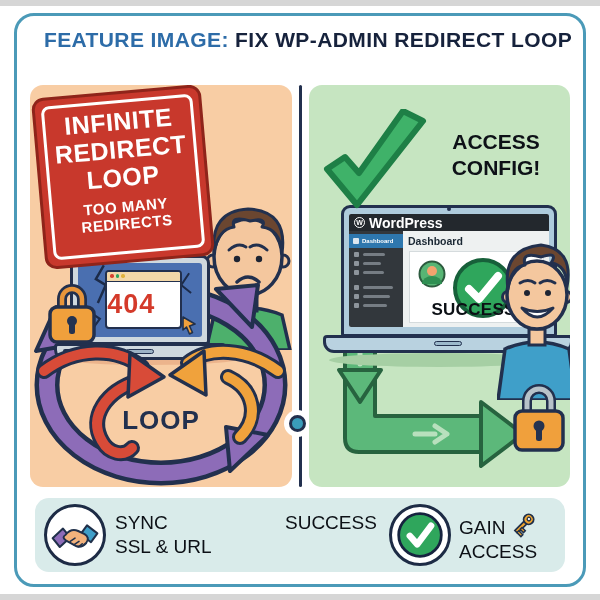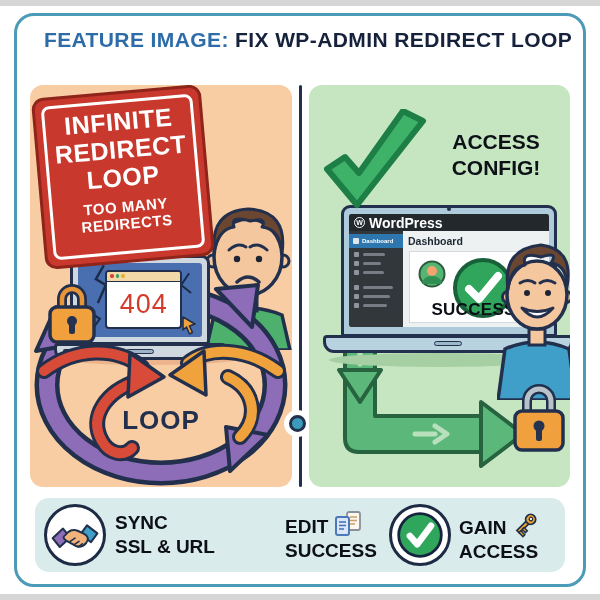--- a/index.html
+++ b/index.html
@@ -43,21 +43,21 @@
     background:var(--ink)}
   .screen-blue{width:100%;height:100%;background:var(--screen-blue);border-radius:3px;
     position:relative;overflow:hidden}
   .cracks{left:0;top:0;width:100%;height:100%}
   .browser{left:22%;top:9%;width:62%;height:80%;background:#fff;
     border:2px solid var(--ink);border-radius:4px;overflow:hidden}
   .browser-bar{height:10px;background:#f3d8a8;border-bottom:1.5px solid var(--ink);
     display:flex;align-items:center;gap:2px;padding-left:3px}
   .bdot{width:3.5px;height:3.5px;border-radius:50%}
   .bdot.r{background:#d8432f}.bdot.y{background:#2fa65c}.bdot.g{background:#e0b23c}
-  .err-code{text-align:center;font-size:27px;font-weight:400;color:var(--err-red);
+  .err-code{text-align:left;font-size:27px;font-weight:700;color:var(--err-red);
     line-height:44px;letter-spacing:1px}
   .cursor{right:4px;bottom:2px;width:17px;height:19px}
   .base-l{left:-16px;top:88px;width:172px;height:17px;background:var(--silver);
     border:3px solid var(--ink);border-radius:4px 4px 10px 10px;position:absolute}
   .keys{left:6px;top:3px;width:44px;height:5px;position:absolute;
     background:repeating-linear-gradient(90deg,var(--ink) 0 7px,transparent 7px 11px);
     border-radius:2px}
   .pad{left:50%;top:3px;margin-left:-14px;width:28px;height:5px;position:absolute;
     background:#9db3c6;border:1.5px solid var(--ink);border-radius:3px}
   .sign{left:8px;top:6px;width:170px;height:172px;background:var(--sign-red);
@@ -111,21 +111,21 @@
     border:3px solid var(--ink);border-radius:4px 4px 11px 11px}
   .char-happy{left:188px;top:150px;width:80px;height:165px;z-index:5}
   .padlock-r{left:202px;top:294px;width:56px;height:76px;z-index:6}
 
   
   .footer{left:35px;top:498px;width:530px;height:74px;background:var(--footer-bg);
     border-radius:14px}
   .step-circle{position:absolute;top:6px;width:62px;height:62px;border-radius:50%;
     background:#fff;border:3.5px solid #1d2b45;display:grid;place-items:center}
   .c1{left:9px}.c2{left:179px}.c3{left:354px}
-  .step-label{position:absolute;top:13px;font-size:19px;font-weight:700;color:#0c1016;
+  .step-label{position:absolute;top:13px;font-size:19px;font-weight:400;color:#0c1016;
     line-height:24px;white-space:nowrap}
   .l1{left:80px}.l2{left:250px}.l3{left:424px}
   .inline-ico{display:inline-block;vertical-align:-4px;margin-left:5px}
 </style>
 </head>
 <body>
 
 <div class="abs letterbox" style="top:0"></div>
 <div class="abs letterbox" style="top:594px"></div>
 <div class="abs frame"></div>
@@ -350,26 +350,20 @@
       <path d="M18 30 Q25 21 34 25 L42 29 Q49 33 44 40 Q37 48 28 42 L19 37 Q13 33 18 30 Z" fill="#f2b27c" stroke="#20304a" stroke-width="2.5" stroke-linejoin="round"></path>
       <path d="M24 38 L30 34 M29 42 L35 38 M34 45 L39 41" fill="none" stroke="#20304a" stroke-width="2" stroke-linecap="round"></path>
     </svg>
   </div>
   <div class="step-label l1">
     <div>SYNC</div>
     <div>SSL &amp; URL</div>
   </div>
 
   <div class="step-label l2">
-    <div><span>EDIT</span><svg class="inline-ico" width="30" height="26" viewBox="0 0 30 26">
-      <rect x="14" y="1" width="13" height="18" rx="2" fill="#fdf8ef" stroke="#8a8f98" stroke-width="1.8"></rect>
-      <path d="M17 6 h7 M17 9.5 h7 M17 13 h5" stroke="#c9a06a" stroke-width="1.6"></path>
-      <rect x="3" y="6" width="13" height="18" rx="2" fill="#dbe7f8" stroke="#4a78b8" stroke-width="2"></rect>
-      <path d="M6 11 h7 M6 14.5 h7 M6 18 h5" stroke="#3f6fb5" stroke-width="1.6"></path>
-    </svg></div>
     <div>SUCCESS</div>
   </div>
 
   <div class="step-circle c3">
     <svg width="50" height="50" viewBox="0 0 54 54">
       <circle cx="27" cy="27" r="23" fill="#2fa65c" stroke="#16233f" stroke-width="3"></circle>
       <path d="M16 28 L24 37 L39 17" fill="none" stroke="#fff" stroke-width="7" stroke-linecap="round" stroke-linejoin="round"></path>
     </svg>
   </div>
   <div class="step-label l3">

